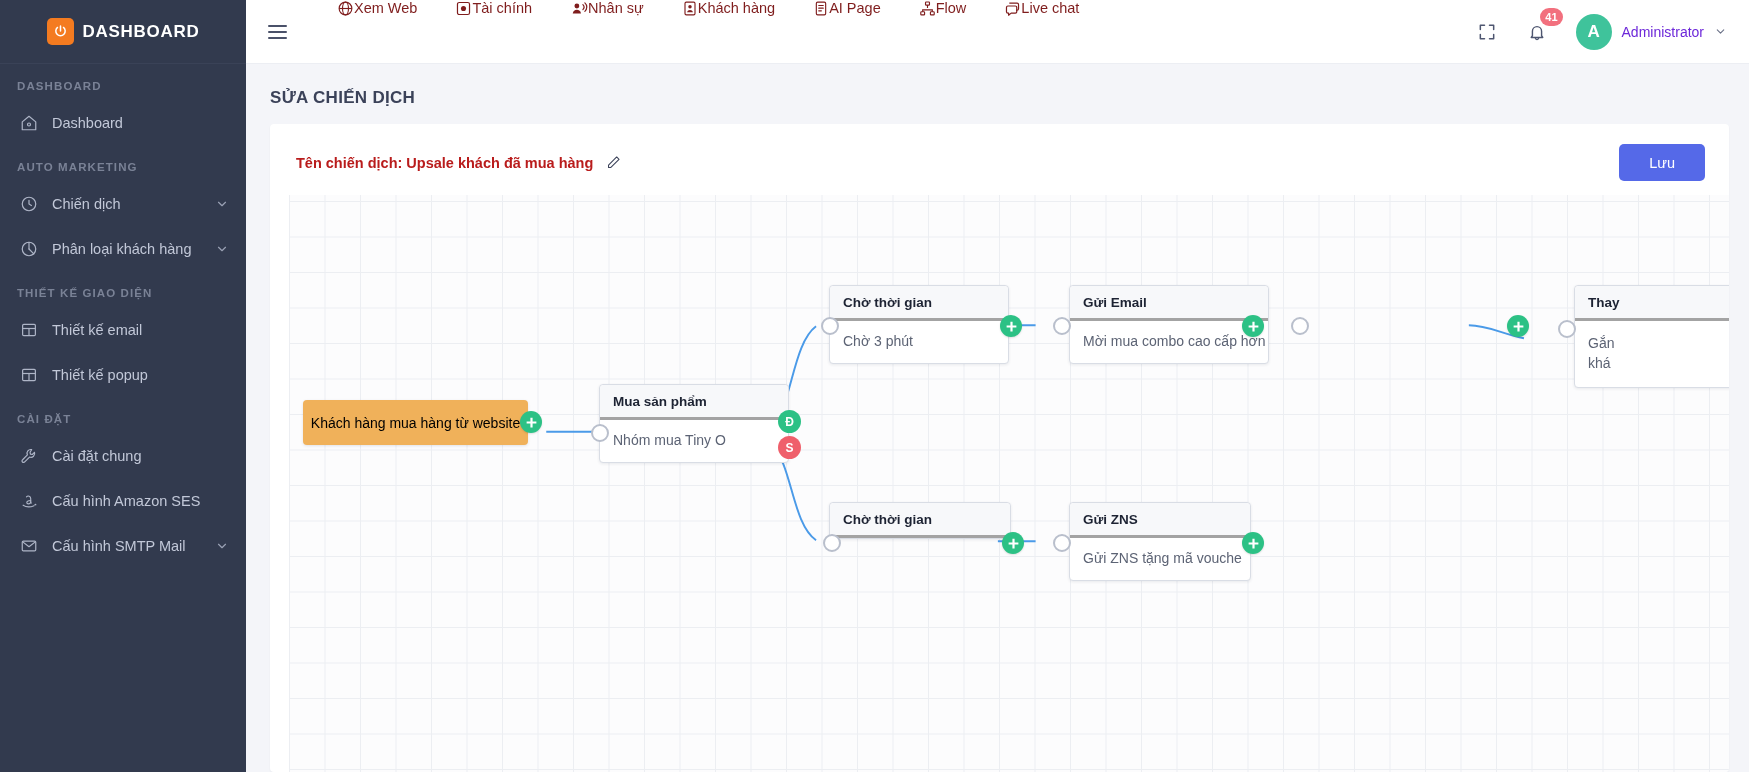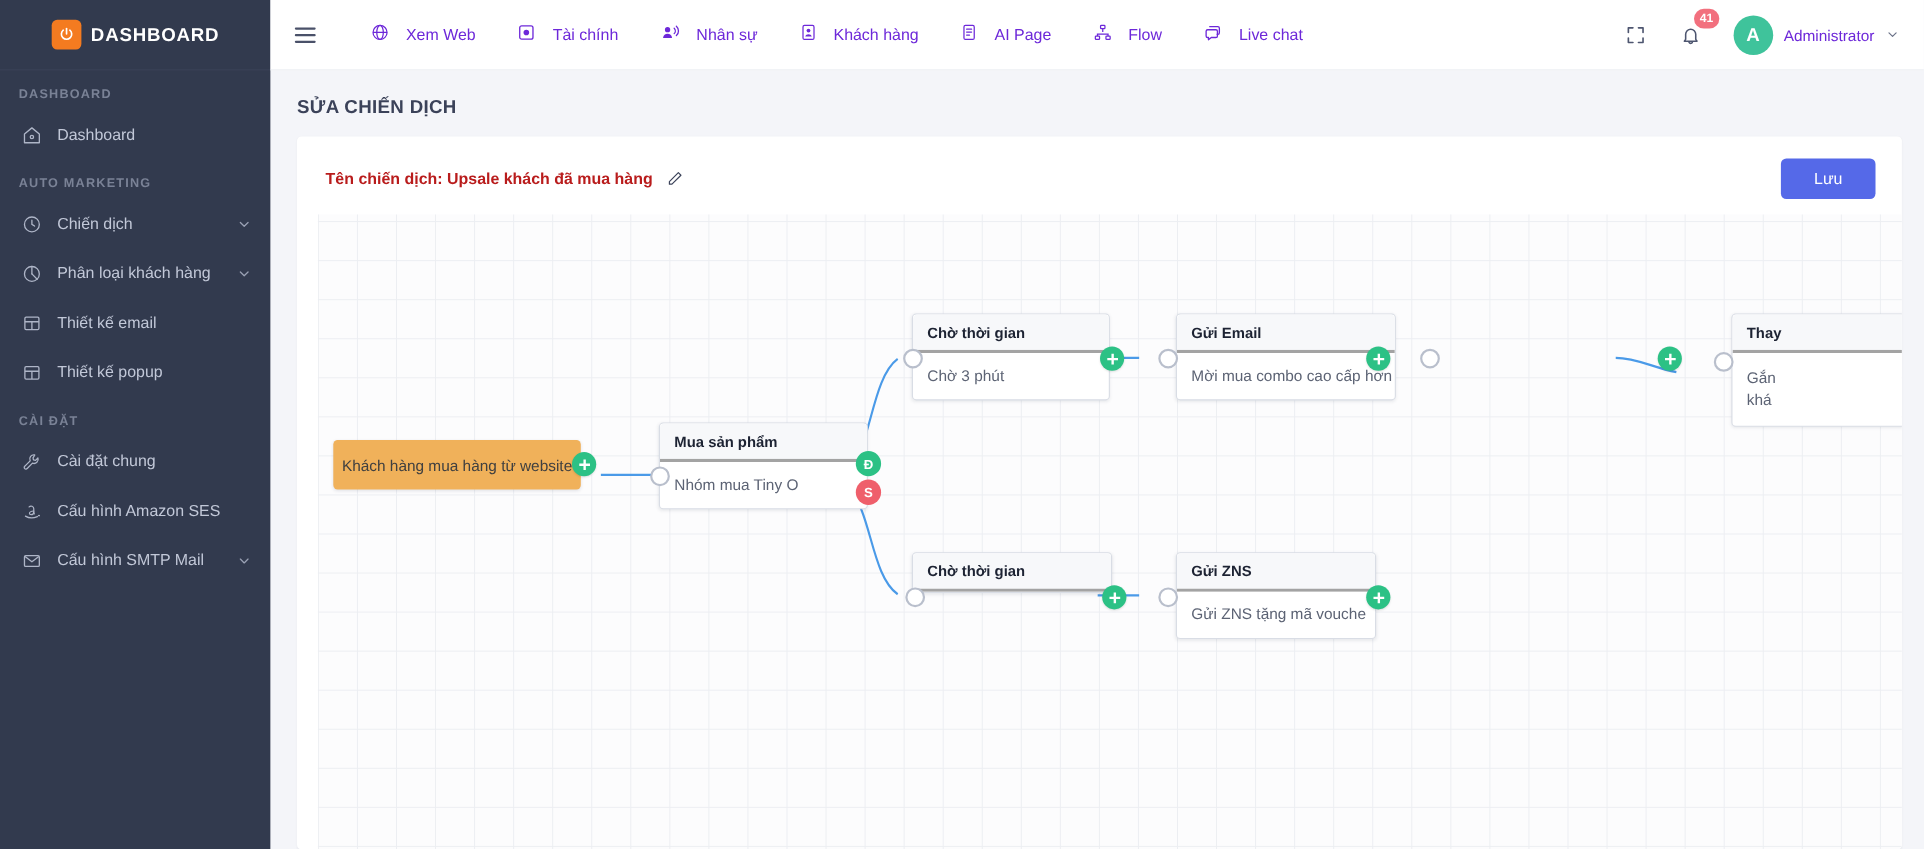--- a/index.html
+++ b/index.html
@@ -51,22 +51,22 @@
   .topbar {
     height: 64px; background: #fff; display: flex; align-items: center;
     padding: 0 22px 0 16px; border-bottom: 1px solid #eceef3; gap: 0;
   }
   .hamburger { width: 34px; height: 34px; display: flex; flex-direction: column;
     justify-content: center; gap: 4px; cursor: pointer; padding-left: 6px; }
   .hamburger span { display: block; width: 19px; height: 2px; background: #4a5169; border-radius: 1px; }
 
   .topnav { display: flex; align-items: center; margin-left: 22px; }
   .topnav-item {
-    display: flex; align-items: center; gap: 15px;
-    padding: 0 19px; height: 64px; color: #6d28d9; font-size: 14.5px;
+    display: flex; gap: 0;
+    padding: 0 19px; height: 64px; color: #7f1d1d; font-size: 14.5px;
     cursor: pointer; white-space: nowrap;
   }
   .topnav-item svg { flex: 0 0 auto; }
 
   .top-right { margin-left: auto; display: flex; align-items: center; gap: 20px; }
   .icon-btn { width: 30px; height: 30px; display: flex; align-items: center;
     justify-content: center; cursor: pointer; color: #4e5670; position: relative; }
   .badge {
     position: absolute; top: -9px; right: -11px; min-width: 22px; height: 18px;
     background: #f2707e; color: #fff; border-radius: 9px; font-size: 11px;
@@ -125,21 +125,21 @@
     padding: 9px 13px 8px 13px; background: #f7f8fa;
     border-bottom: 3px solid #a3a3a3; border-radius: 4px 4px 0 0;
     white-space: nowrap;
   }
   .node-body {
     font-size: 14px; color: #5c6374; padding: 12px 13px 14px 13px;
     white-space: nowrap;
   }
   .trigger {
     position: absolute; background: #f0b15a; border-radius: 4px;
-    color: #404040; font-size: 14px;
+    color: #000000; font-size: 14px;
     display: flex; align-items: center; justify-content: center;
     box-shadow: 0 1px 3px rgba(30,40,70,.12);
   }
   .port {
     position: absolute; width: 18px; height: 18px; border-radius: 50%;
     background: #fff; border: 2px solid #b9bfcc; z-index: 5; cursor: pointer;
   }
   .plus {
     position: absolute; width: 22px; height: 22px; border-radius: 50%;
     background: #2cc185; color: #fff; z-index: 6; cursor: pointer;
@@ -208,20 +208,21 @@
           </svg>
         </span>
         <span class="sb-label">Phân loại khách hàng</span>
         <span class="sb-caret">
           <svg width="14" height="14" viewBox="0 0 24 24" fill="none" stroke="currentColor" stroke-width="2" stroke-linecap="round" stroke-linejoin="round">
               <path d="M6 9l6 6 6-6"></path>
             </svg>
         </span>
       </div>
 
+      <div class="sb-section">THIẾT KẾ GIAO DIỆN</div>
       <div class="sb-item">
         <span class="sb-ico">
           <svg width="18" height="18" viewBox="0 0 24 24" fill="none" stroke="currentColor" stroke-width="1.6">
             <rect x="3.5" y="4.5" width="17" height="15" rx="1.5"></rect>
               <path d="M3.5 10h17"></path>
               <path d="M12 10v9.5"></path>
           </svg>
         </span>
         <span class="sb-label">Thiết kế email</span>
       </div>

